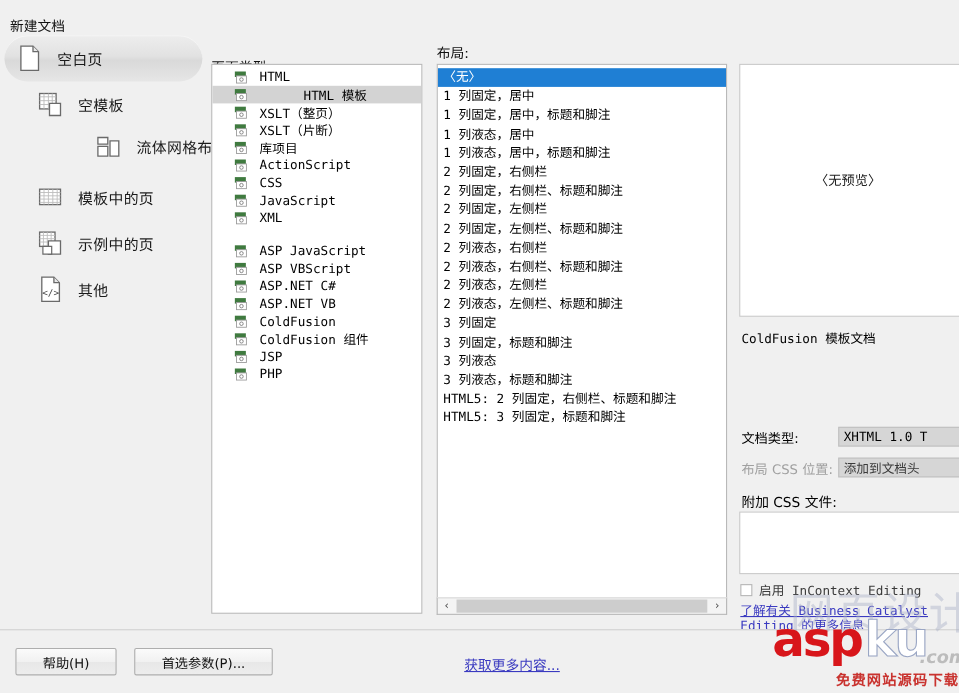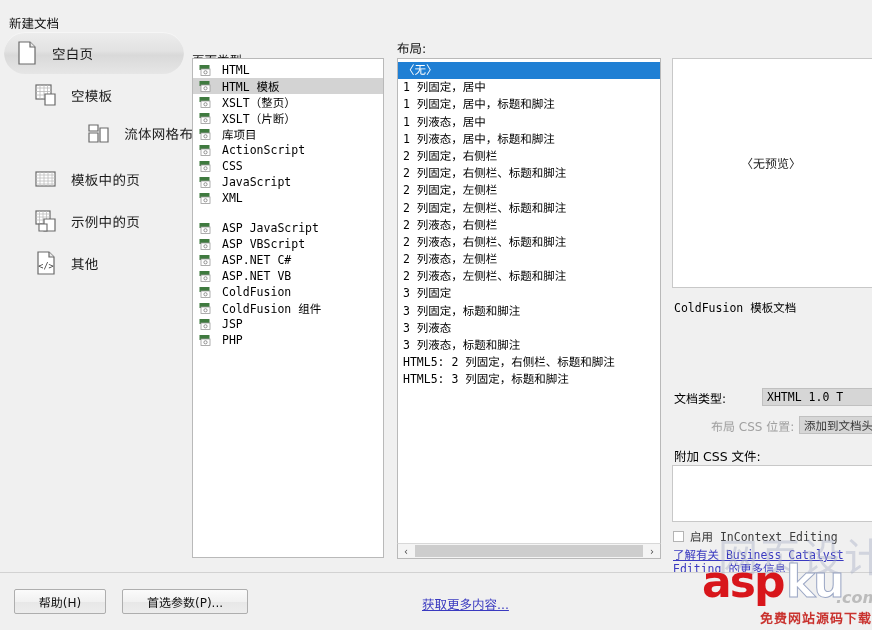--- a/index.html
+++ b/index.html
@@ -112,29 +112,29 @@
   #layout-list {
     left: 397px; top: 26px;
     width: 264px; height: 500px;
     padding-top: 3px;
   }
 
   .pt-row {
     height: 16px;
     display: flex;
     align-items: center;
-    padding-left: 5px;
+    padding-left: 19px;
     box-sizing: border-box;
     font-family: "DejaVu Sans Mono", "Liberation Mono", monospace;
     font-size: 11.5px;
     color: #000;
     white-space: nowrap;
   }
   .pt-row.spacer { height: 14px; }
-  .pt-row.selected { background: #d3d3d3; }
+  .pt-row.selected { background: #d3d3d3; gap: 40px; }
   .pt-icon {
     width: 15px; height: 13px;
     margin-right: 9px;
     flex: 0 0 auto;
   }
   .pt-label {
     font-family: "DejaVu Sans Mono", "Liberation Mono", monospace;
     font-size: 11.5px;
   }
 
@@ -629,21 +629,21 @@
       </div>
 
       <div class="desc-text">ColdFusion 模板文档</div>
 
       <div class="field-row" style="left:4px; top:355px;">
         <span class="field-label" style="width:88px;">文档类型:</span>
         <span class="combo" style="width:116px;">XHTML 1.0 T</span>
       </div>
 
       <div class="field-row" style="left:4px; top:383px;">
-        <span class="field-label dim" style="width:88px;margin-left:37px;">布局 CSS 位置:</span>
+        <span class="field-label dim" style="width:88px;">布局 CSS 位置:</span>
         <span class="combo dim" style="width:116px;">添加到文档头</span>
       </div>
 
       <div class="css-label">附加 CSS 文件:</div>
       <div class="css-box"></div>
 
       <div class="chk-row">
         <span class="chkbox"></span>
         <span class="chk-label">启用 InContext Editing</span>
       </div>

